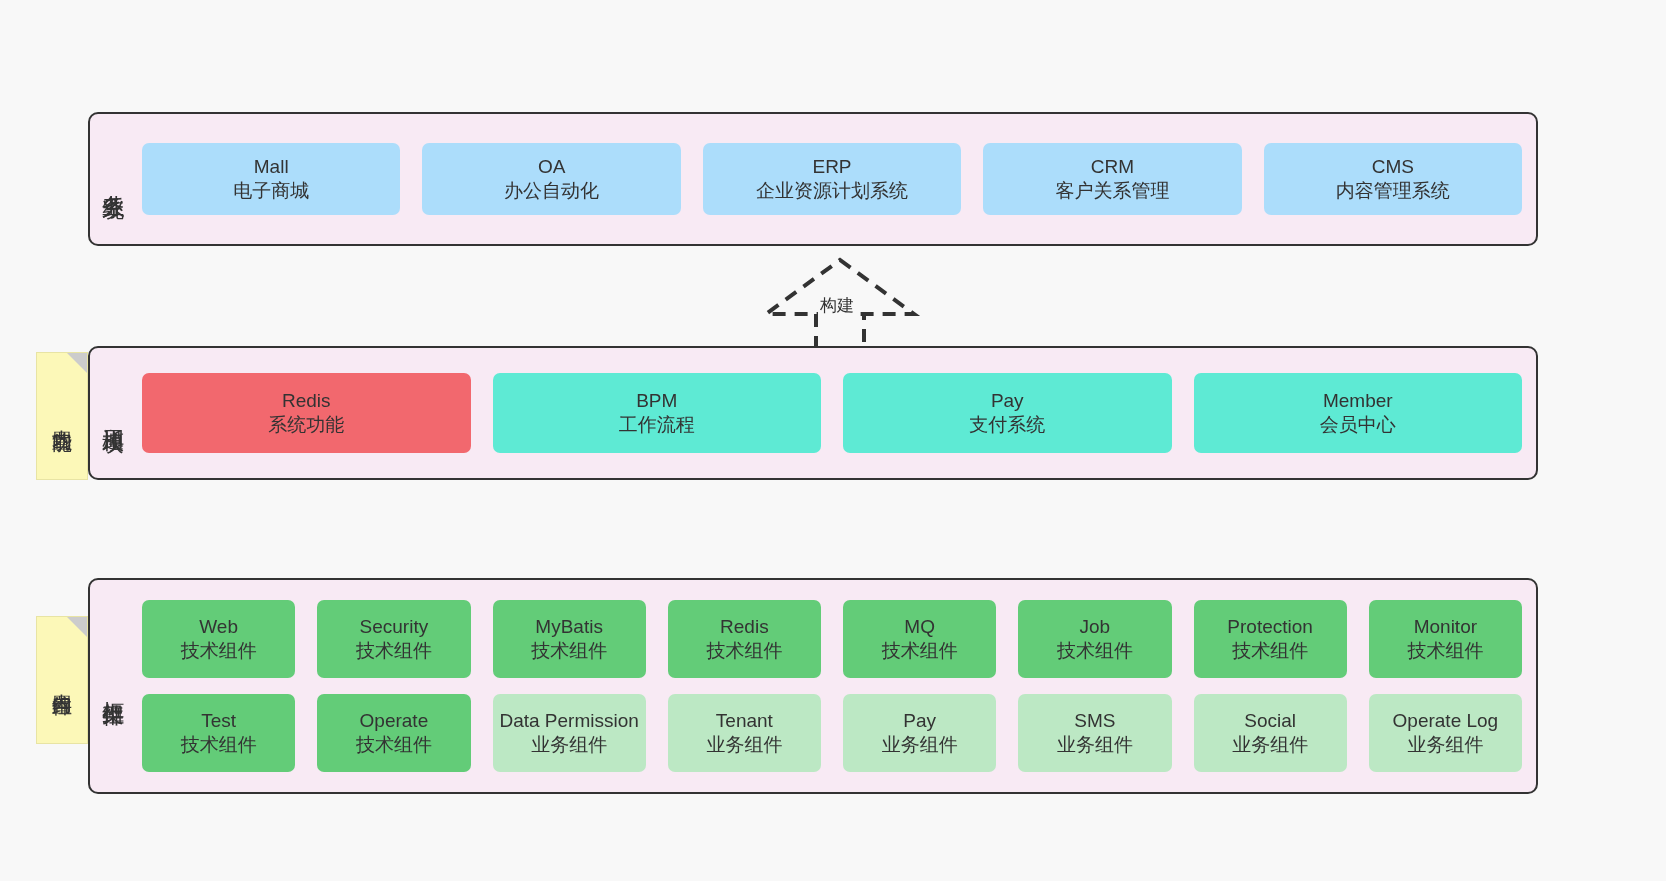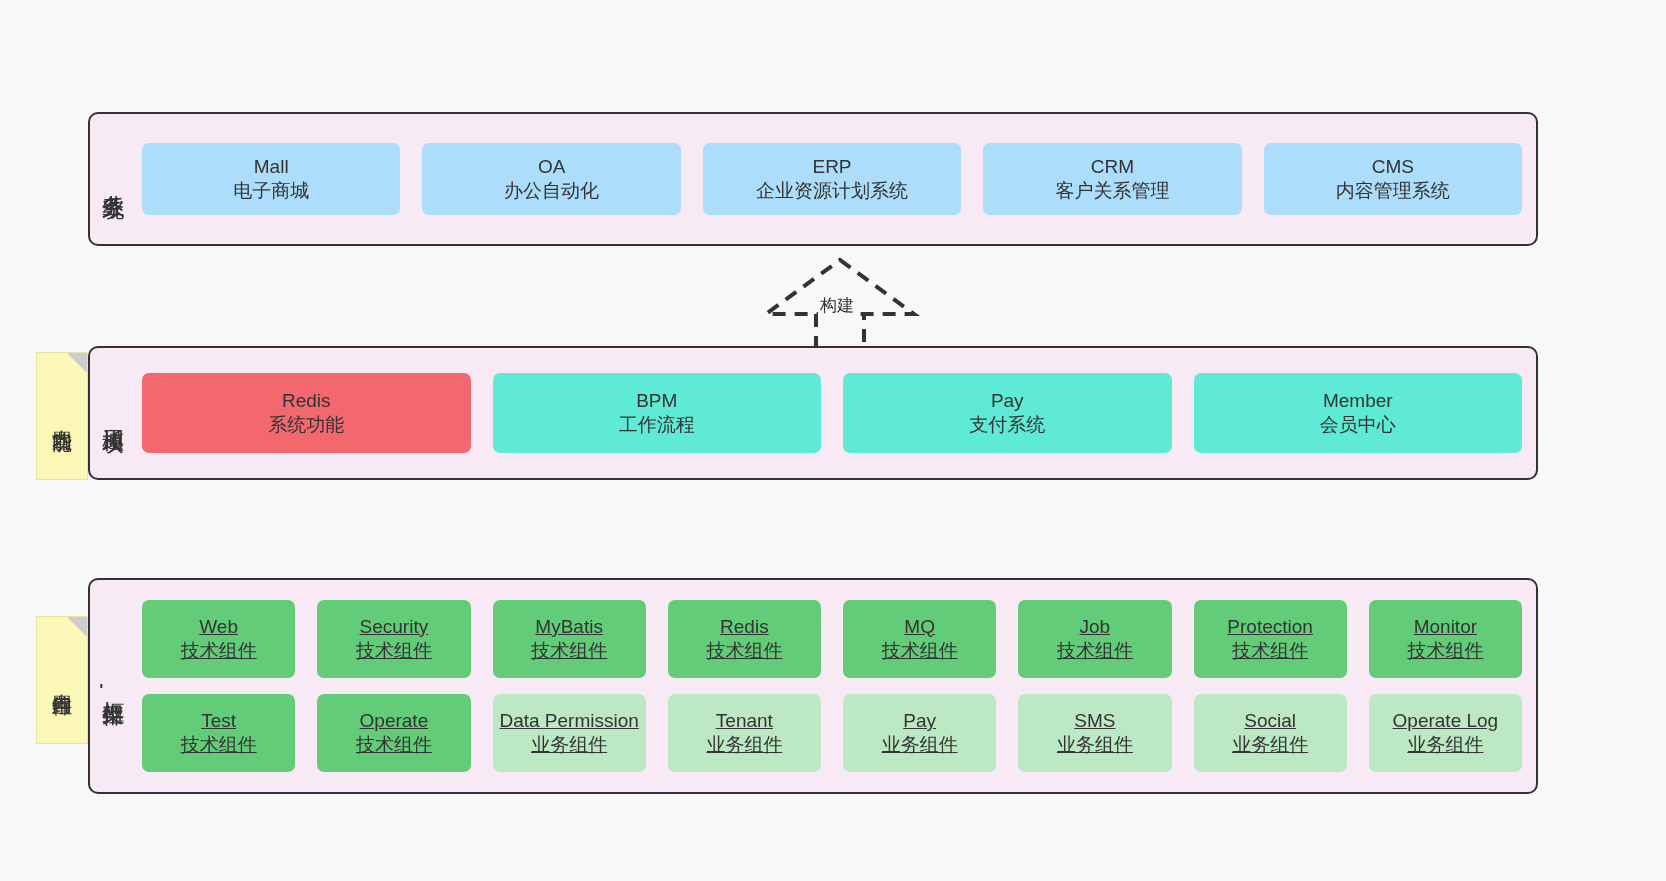--- a/index.html
+++ b/index.html
@@ -79,21 +79,21 @@
   
   .c-blue       { background: #ACDDFB; }
   .c-red        { background: #F2686E; }
   .c-pink       { background: #5eead4; }
   .c-green      { background: #63CC78; }
   .c-lightgreen { background: #BCE8C4; }
 
   
   #layer-business { left: 88px;  top: 112px; width: 1450px; height: 134px; }
   #layer-common   { left: 88px;  top: 346px; width: 1450px; height: 134px; }
-  #layer-frame    { left: 88px;  top: 578px; width: 1450px; height: 216px; text-decoration: underline; }
+  #layer-frame    { left: 88px;  top: 578px; width: 1450px; height: 216px; }
 
   #layer-business .cell { height: 72px; }
   #layer-common   .cell { height: 80px; }
   #layer-frame    .cell { height: 78px; }
 
   
   .note {
     position: absolute;
     box-sizing: border-box;
     background: #FCF8B8;

